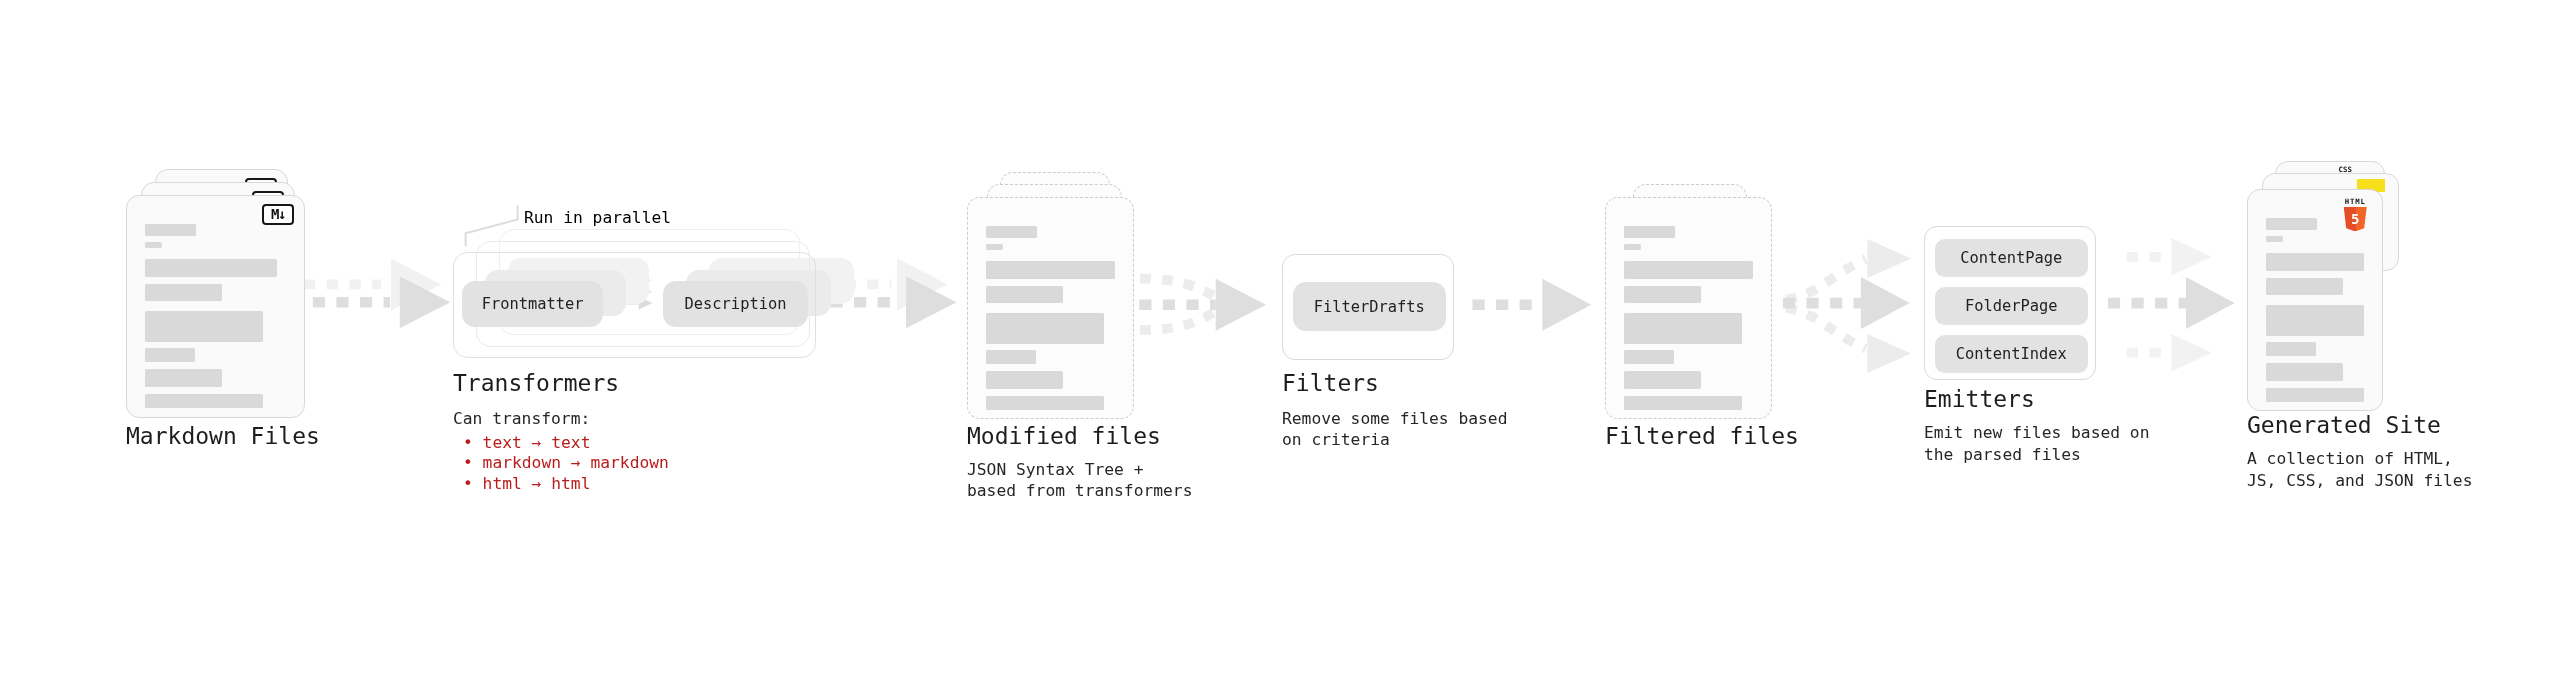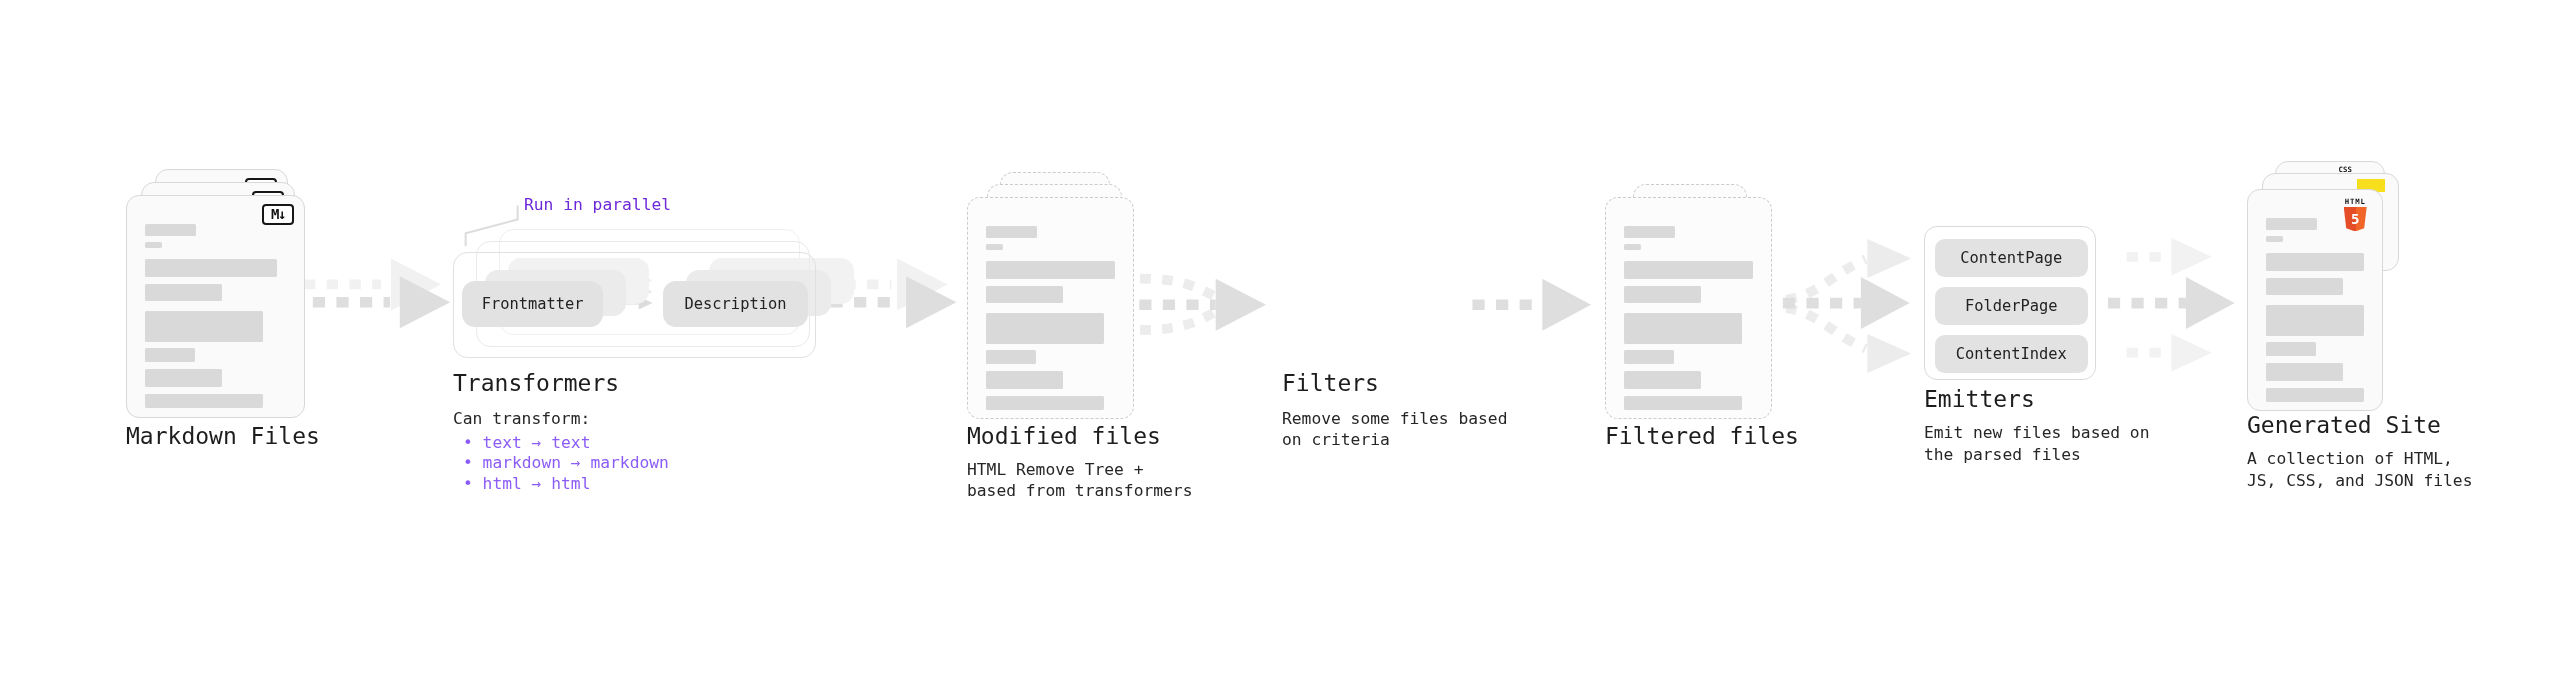--- a/index.html
+++ b/index.html
@@ -63,22 +63,22 @@
     display:flex;align-items:center;justify-content:center;font-size:15.4px;color:#222;}
   #pill-filterdrafts{top:27px;height:49px;border-radius:13px;}
   .epill{height:38px;border-radius:9.8px;}
   #pill-contentpage{top:12.2px;}
   #pill-folderpage{top:60px;}
   #pill-contentindex{top:108px;}
 
   
   .stage-title{position:absolute;font-size:23px;color:#1d1d1d;white-space:pre;}
   .stage-sub{position:absolute;font-size:16.3px;color:#262626;white-space:pre;}
-  .bullet{position:absolute;font-size:16.3px;color:#8b5cf6;white-space:pre;}
-  .callout{position:absolute;left:524px;top:195px;font-size:16.3px;color:#6d28d9;white-space:pre;}
+  .bullet{position:absolute;font-size:16.3px;color:#b91c1c;white-space:pre;}
+  .callout{position:absolute;left:524px;top:208px;font-size:16.3px;color:#000000;white-space:pre;}
 </style>
 </head>
 <body>
 
 <div class="canvas">
 
   <svg class="connectors" width="2576" height="681" viewBox="0 0 3170 838">
 
     <g transform="translate(-11,-22)" stroke="#f1f1f1" fill="#f1f1f1">
       <line x1="385" y1="372" x2="480" y2="372" stroke-width="12" stroke-dasharray="14 14"></line>
@@ -201,25 +201,28 @@
           <div class="b"></div>
           <div class="b"></div>
           <div class="b"></div>
         <div class="b"></div>
           <div class="b"></div>
           <div class="b"></div>
           <div class="b"></div>
       </div>
     </div>
     <div class="stage-title" style="left:967px;top:423px;">Modified files</div>
-    <div class="stage-sub" style="left:967px;top:460px;">HTML Remove Tree +</div>
+    <div class="stage-sub" style="left:967px;top:460px;">JSON Syntax Tree +</div>
     <div class="stage-sub" style="left:967px;top:481px;">based from transformers</div>
   </div>
 
   <div class="stage">
+    <div class="panel" id="filters-card">
+      <div class="pill" id="pill-filterdrafts">FilterDrafts</div>
+    </div>
     <div class="stage-title" style="left:1282px;top:370px;">Filters</div>
     <div class="stage-sub" style="left:1282px;top:409px;">Remove some files based</div>
     <div class="stage-sub" style="left:1282px;top:430px;">on criteria</div>
   </div>
 
   <div class="stage">
     <div class="doc dashed" style="left:1633px;top:184px;width:114px;height:98px;"></div>
     <div class="doc dashed" style="left:1605px;top:197px;width:167px;height:222px;">
       <div class="skel">
         <div class="b"></div>

